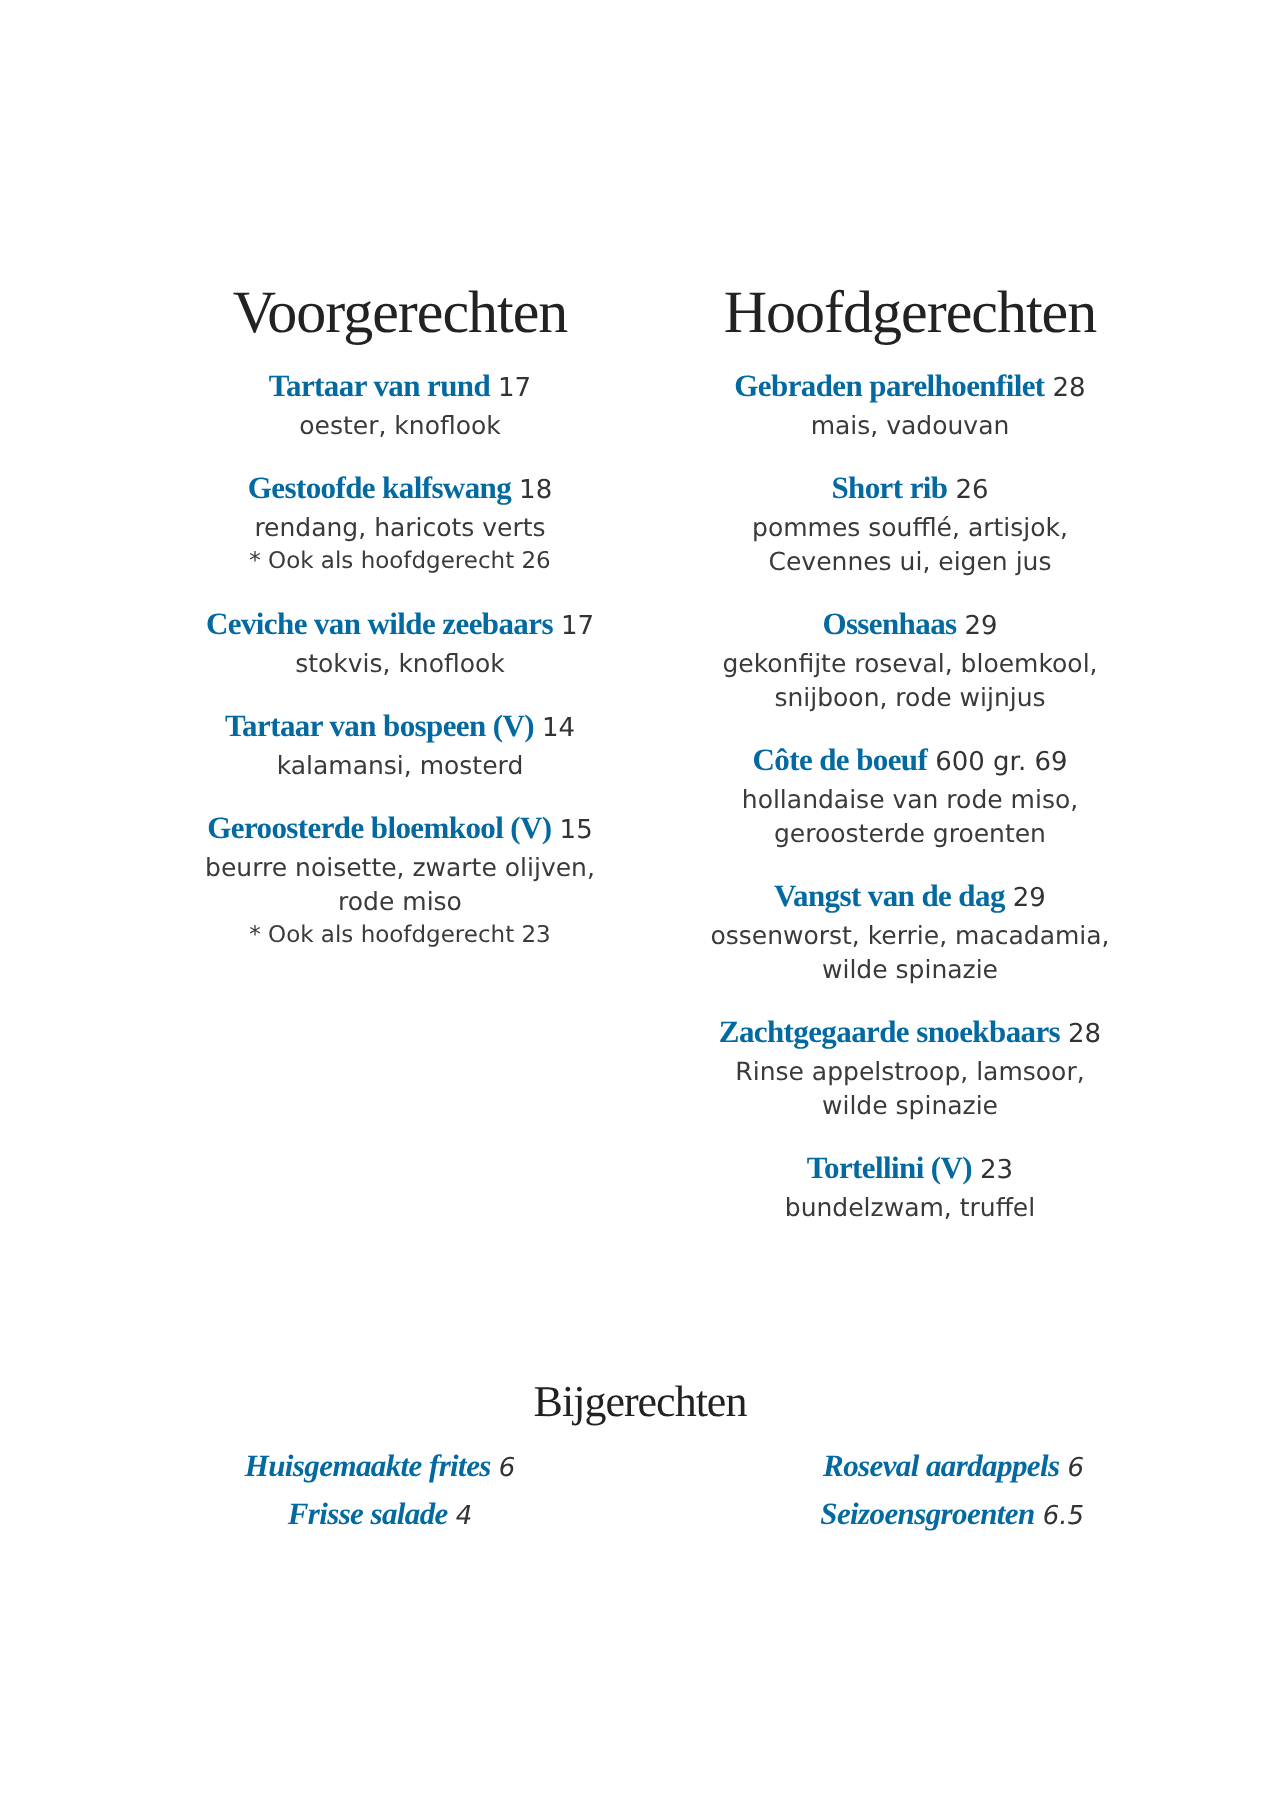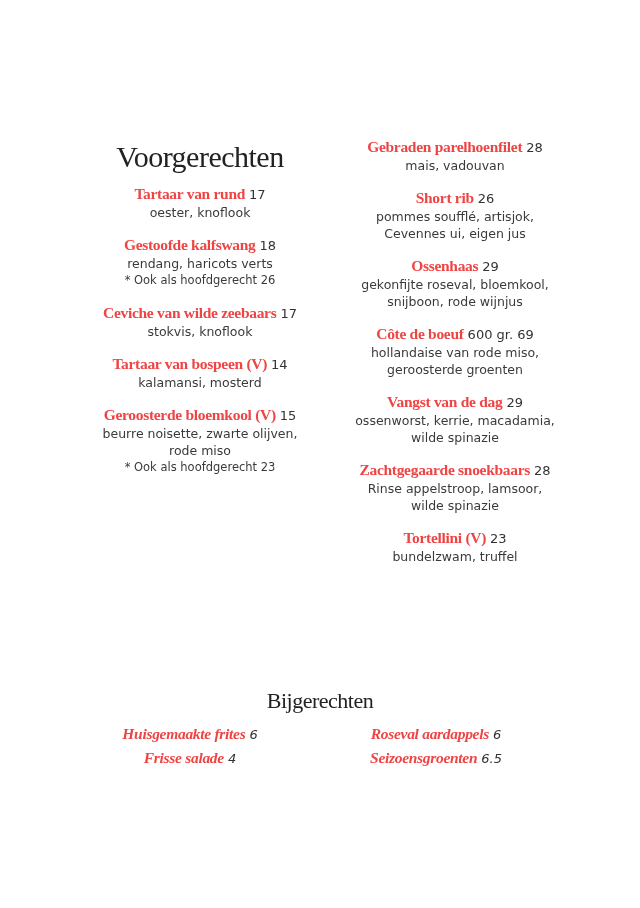--- a/index.html
+++ b/index.html
@@ -36,21 +36,21 @@
       margin-bottom: 15px;
     }
     .dish-head {
       line-height: 18px;
       white-space: nowrap;
     }
     .dish-name {
       font-family: "Liberation Serif", serif;
       font-weight: bold;
       font-size: 15.5px;
-      color: #ef4444;
+      color: #0369a1;
       letter-spacing: -0.3px;
     }
     .dish-price {
       font-family: "DejaVu Sans", sans-serif;
       font-size: 13px;
       color: #333;
       margin-left: 4px;
     }
     .dish-desc {
       font-family: "DejaVu Sans", sans-serif;
@@ -80,21 +80,21 @@
     .sides-grid {
       position: relative;
       height: 60px;
     }
     .sides-col {
       position: absolute;
       top: 0;
       text-align: center;
     }
     .sides-left { left: 100px; width: 180px; }
-    .sides-right { left: 346px; width: 180px; }
+    .sides-right { left: 362px; width: 180px; text-align: right; }
     .side-item {
       line-height: 23px;
       white-space: nowrap;
       font-style: italic;
     }
   </style>
 </head>
 <body>
 
 <div class="column col-left">
@@ -125,20 +125,21 @@
 
   <div class="dish">
     <div class="dish-head"><span class="dish-name">Geroosterde bloemkool (V)</span><span class="dish-price">15</span></div>
     <div class="dish-desc">beurre noisette, zwarte olijven,</div>
     <div class="dish-desc">rode miso</div>
     <div class="dish-note">* Ook als hoofdgerecht 23</div>
   </div>
 </div>
 
 <div class="column col-right">
+  <h2 class="section-title">Hoofdgerechten</h2>
 
   <div class="dish">
     <div class="dish-head"><span class="dish-name">Gebraden parelhoenfilet</span><span class="dish-price">28</span></div>
     <div class="dish-desc">mais, vadouvan</div>
   </div>
 
   <div class="dish">
     <div class="dish-head"><span class="dish-name">Short rib</span><span class="dish-price">26</span></div>
     <div class="dish-desc">pommes soufflé, artisjok,</div>
     <div class="dish-desc">Cevennes ui, eigen jus</div>

